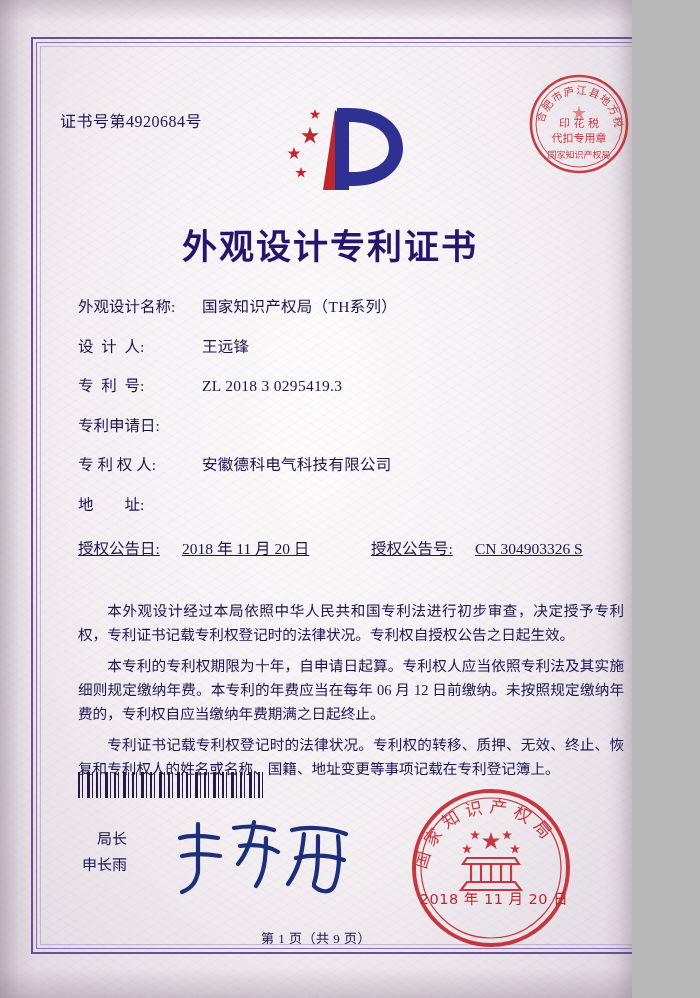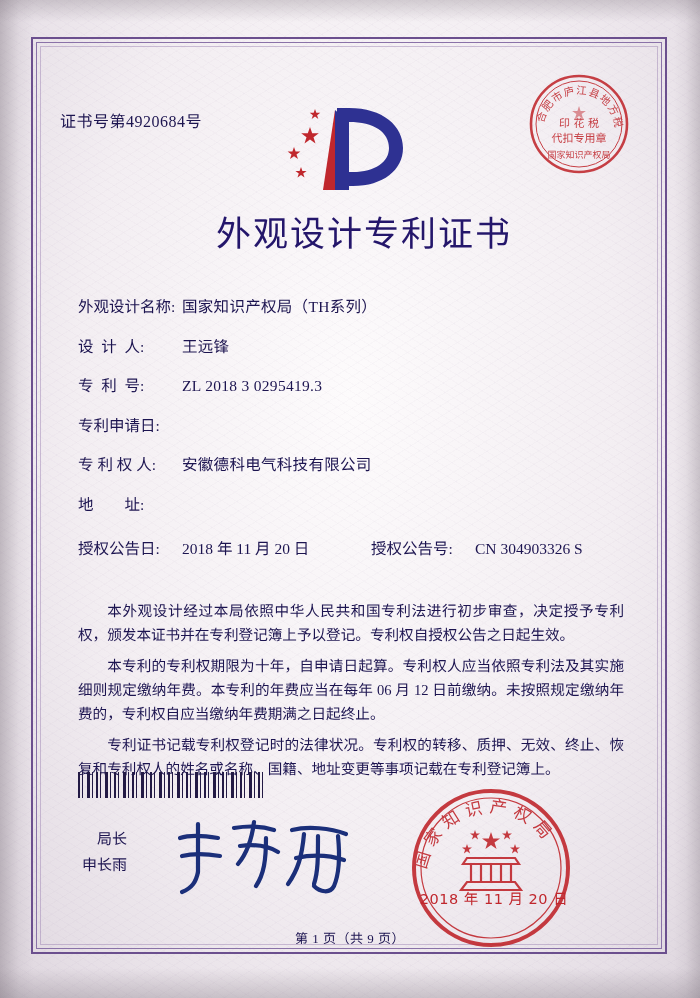--- a/index.html
+++ b/index.html
@@ -6,21 +6,21 @@
     margin: 0;
     padding: 0;
     background: #b9b9b9;
   }
   body {
     font-family: "Liberation Serif", "DejaVu Serif", serif;
   }
 
   #page {
     position: relative;
-    width: 700px;
+    width: 632px;
     height: 998px;
     overflow: hidden;
     background: #5eead4;
   }
 
   
   .paper-bg {
     position: absolute;
     inset: 0;
     background:
@@ -95,24 +95,24 @@
     width: 104px; height: 104px;
   }
   .seal-bottom {
     position: absolute;
     left: 409px; top: 786px;
     width: 164px; height: 164px;
   }
 
   .doc-title {
     position: absolute;
-    left: 0; right: 0; top: 205px;
+    left: 0; right: 0; top: 218px;
     text-align: center;
     font-family: "DejaVu Sans", "Liberation Sans", sans-serif;
-    font-weight: normal;
+    font-weight: bold;
     font-size: 35px;
     letter-spacing: 2px;
     color: #24166b;
     padding-left: 28px;
   }
 
   .cert-no {
     position: absolute;
     left: 60px; top: 108px;
     font-size: 16px;
@@ -126,35 +126,37 @@
     left: 78px; top: 298px;
     width: 545px;
     font-size: 15.5px;
     color: #1c1450;
   }
   .row {
     display: flex;
     align-items: flex-end;
     margin-bottom: 21px;
     line-height: 1.2;
+    gap: 20px;
   }
   .row .lbl {
     width: 104px;
     flex: 0 0 104px;
     letter-spacing: 0px;
     white-space: pre;
   }
   .row .val {
     flex: 1 1 auto;
     letter-spacing: 0.3px;
   }
   .row-split {
     display: flex;
     align-items: flex-start;
     margin-bottom: 18px;
+    text-decoration: underline;
   }
   .row-split .half {
     display: flex;
     align-items: baseline;
   }
   .row-split .half.first { width: 293px; flex: 0 0 293px; }
   .row-split .lbl2 {
     width: 104px;
     flex: 0 0 104px;
     white-space: pre;
@@ -315,21 +317,21 @@
       </span>
       <span class="half">
         <span class="lbl3">授权公告号:</span>
         <span class="val">CN 304903326 S</span>
       </span>
     </div>
 
   </div>
 
   <div class="paragraphs">
-    <p>本外观设计经过本局依照中华人民共和国专利法进行初步审查，决定授予专利权，颁发本证书并在专利登记簿上予以登记。专利权自授权公告之日起生效。</p>
+    <p>本外观设计经过本局依照中华人民共和国专利法进行初步审查，决定授予专利权，专利证书记载专利权登记时的法律状况。专利权自授权公告之日起生效。</p>
     <p>本专利的专利权期限为十年，自申请日起算。专利权人应当依照专利法及其实施细则规定缴纳年费。本专利的年费应当在每年 06 月 12 日前缴纳。未按照规定缴纳年费的，专利权自应当缴纳年费期满之日起终止。</p>
     <p>专利证书记载专利权登记时的法律状况。专利权的转移、质押、无效、终止、恢复和专利权人的姓名或名称、国籍、地址变更等事项记载在专利登记簿上。</p>
   </div>
 
   <div class="barcode"></div>
 
   <div class="sig-labels">
     <div>局长</div>
     <div>申长雨</div>
   </div>

